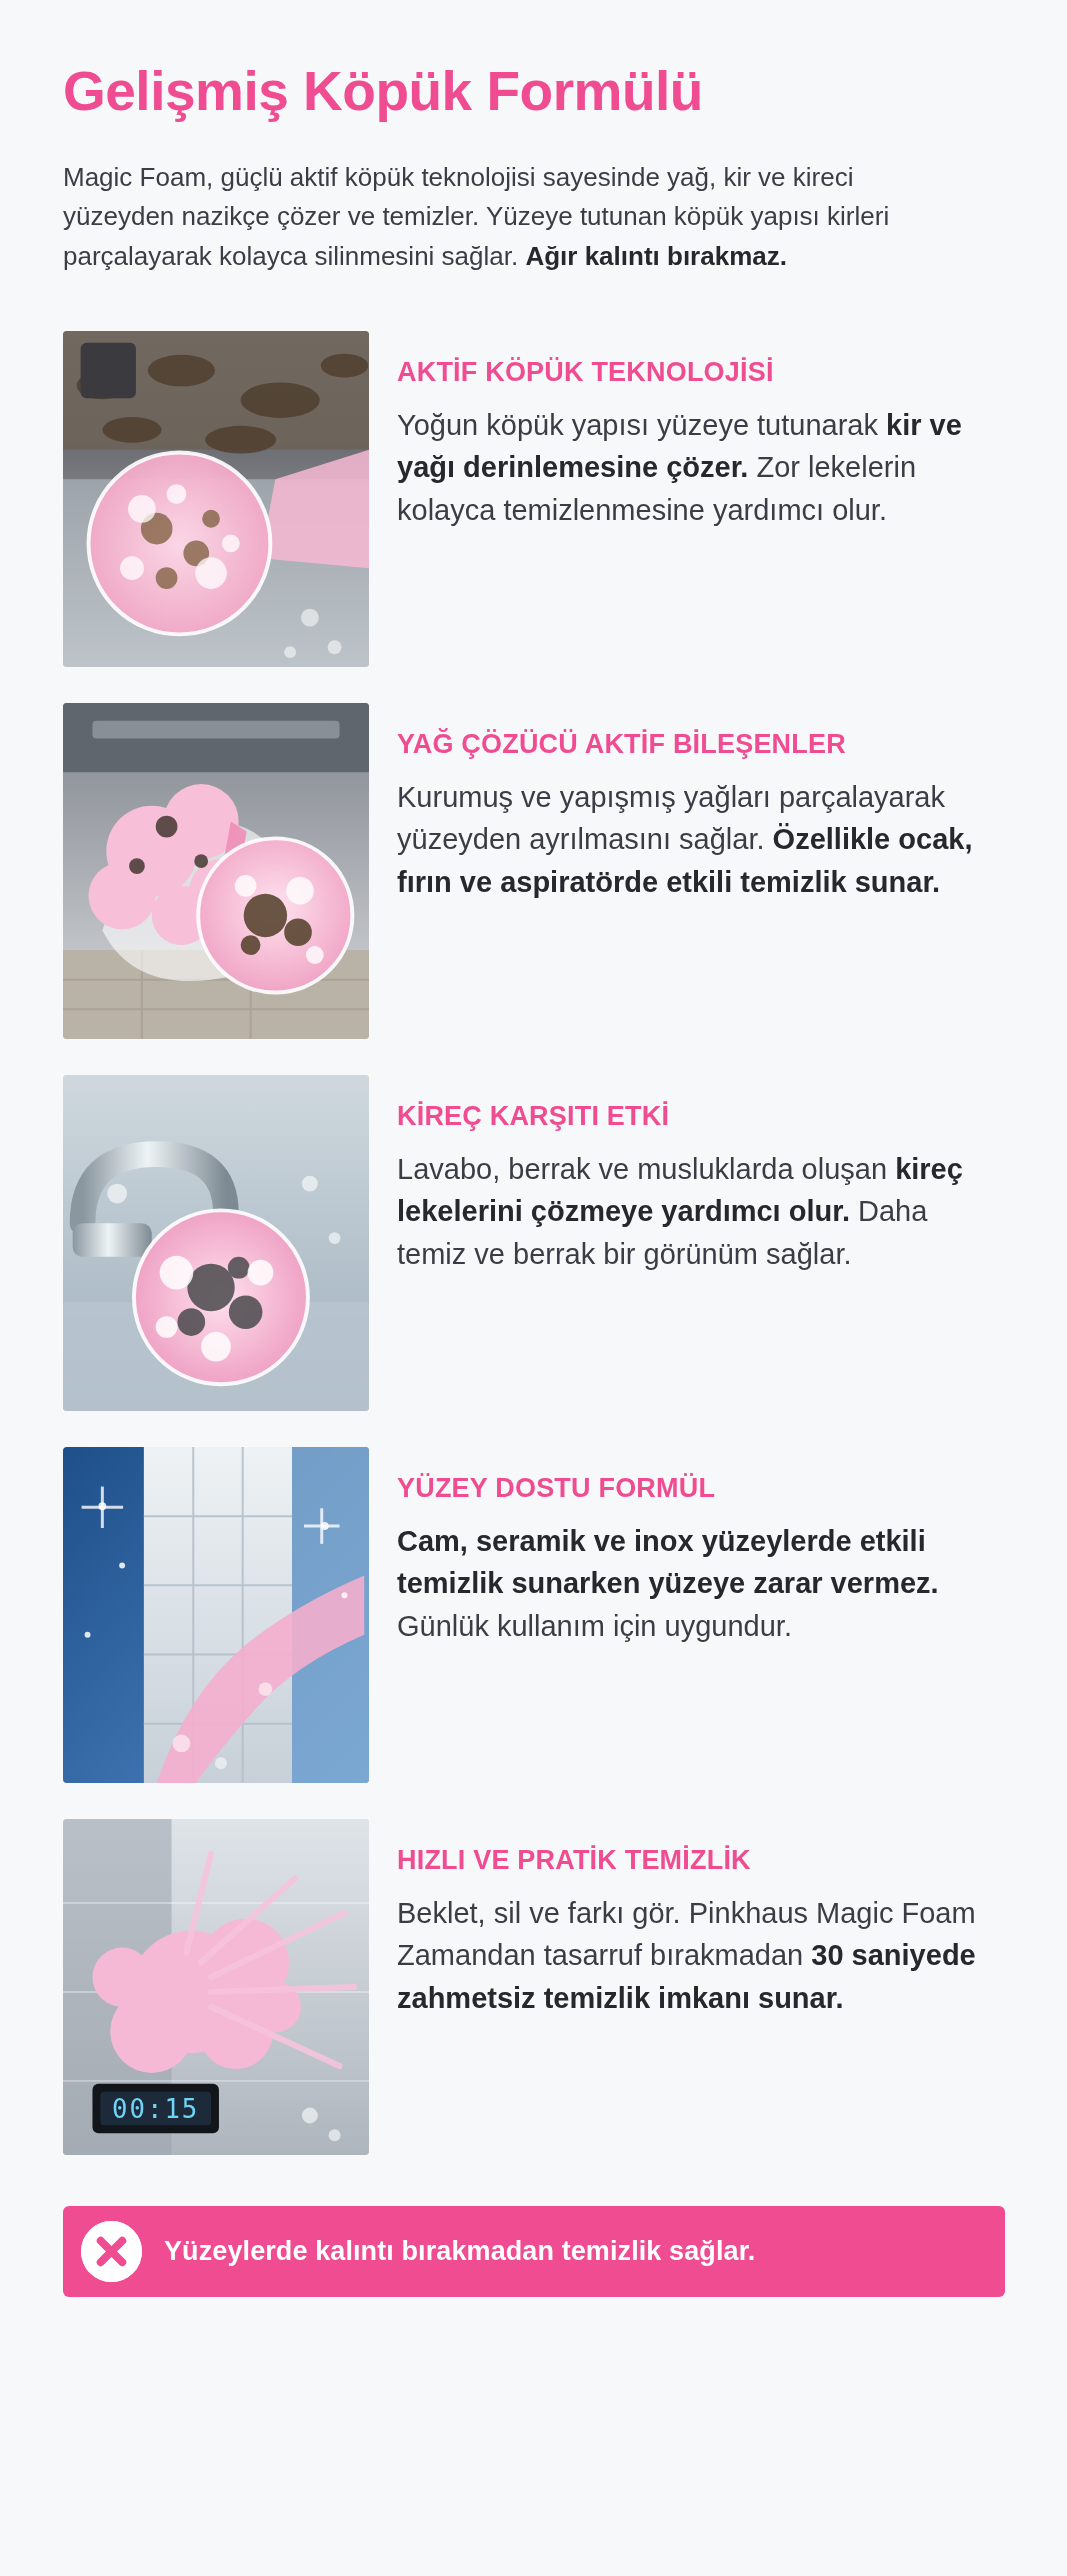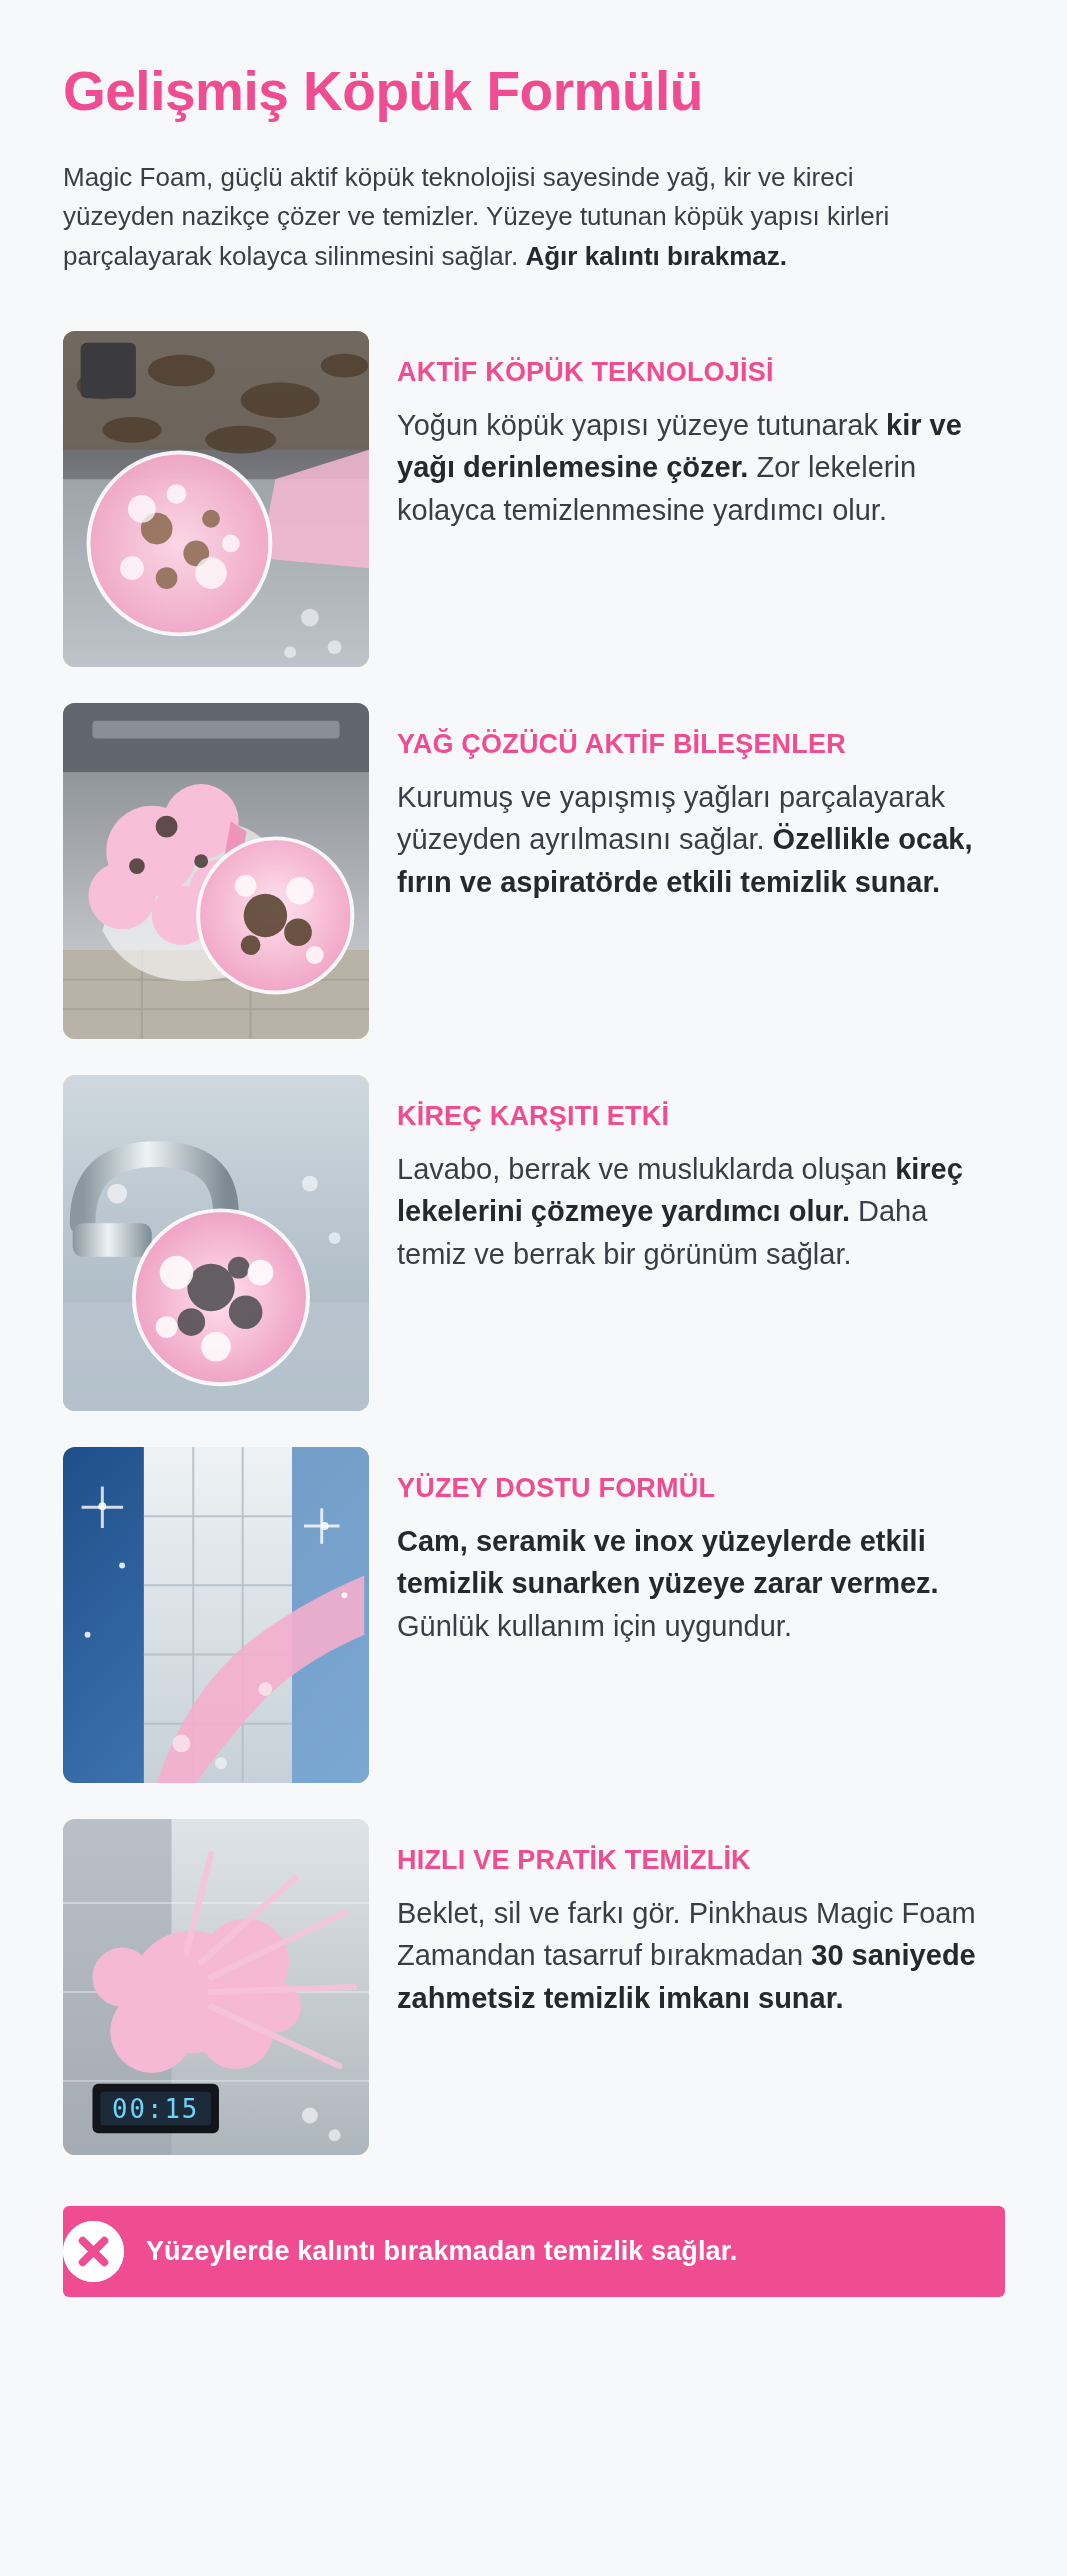--- a/index.html
+++ b/index.html
@@ -53,21 +53,21 @@
   .feature {
     display: flex;
     align-items: stretch;
     gap: 28px;
     background: transparent;
   }
   .thumb {
     width: 306px;
     height: 336px;
     flex: 0 0 306px;
-    border-radius: 12px;
+    border-radius: 4px;
     overflow: hidden;
     position: relative;
     background: #fde047;
   }
   .thumb svg { display: block; width: 100%; height: 100%; }
 
   .ftext {
     flex: 1 1 auto;
     padding-top: 26px;
     padding-right: 10px;
@@ -89,20 +89,21 @@
   .fbody b { font-weight: bold; color: #26282e; }
 
   
   .banner {
     margin-top: 51px;
     height: 91px;
     background: #ef4c92;
     border-radius: 6px;
     display: flex;
     align-items: center;
+    padding-left: 18px;
     gap: 22px;
   }
   .banner-icon {
     width: 61px;
     height: 61px;
     flex: 0 0 61px;
     border-radius: 50%;
     background: #ffffff;
     display: flex;
     align-items: center;

